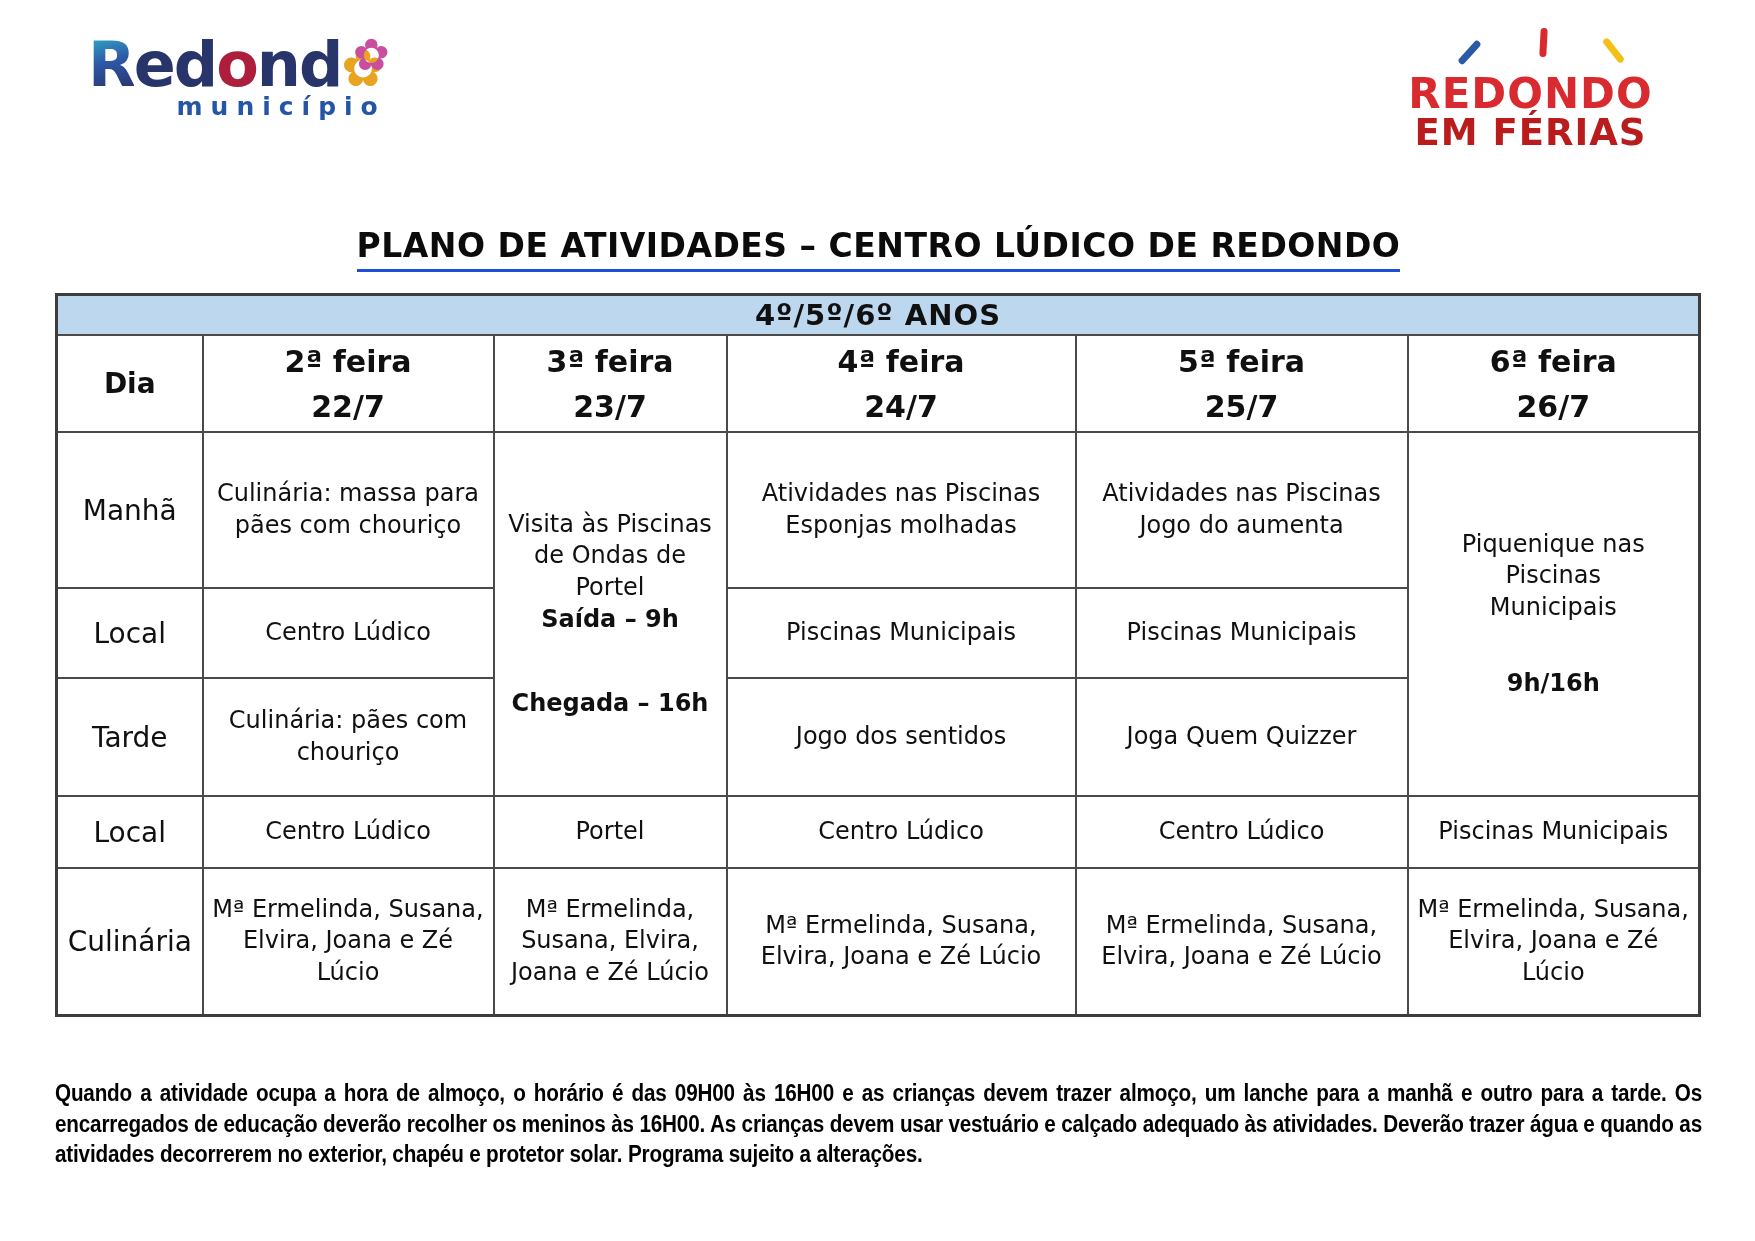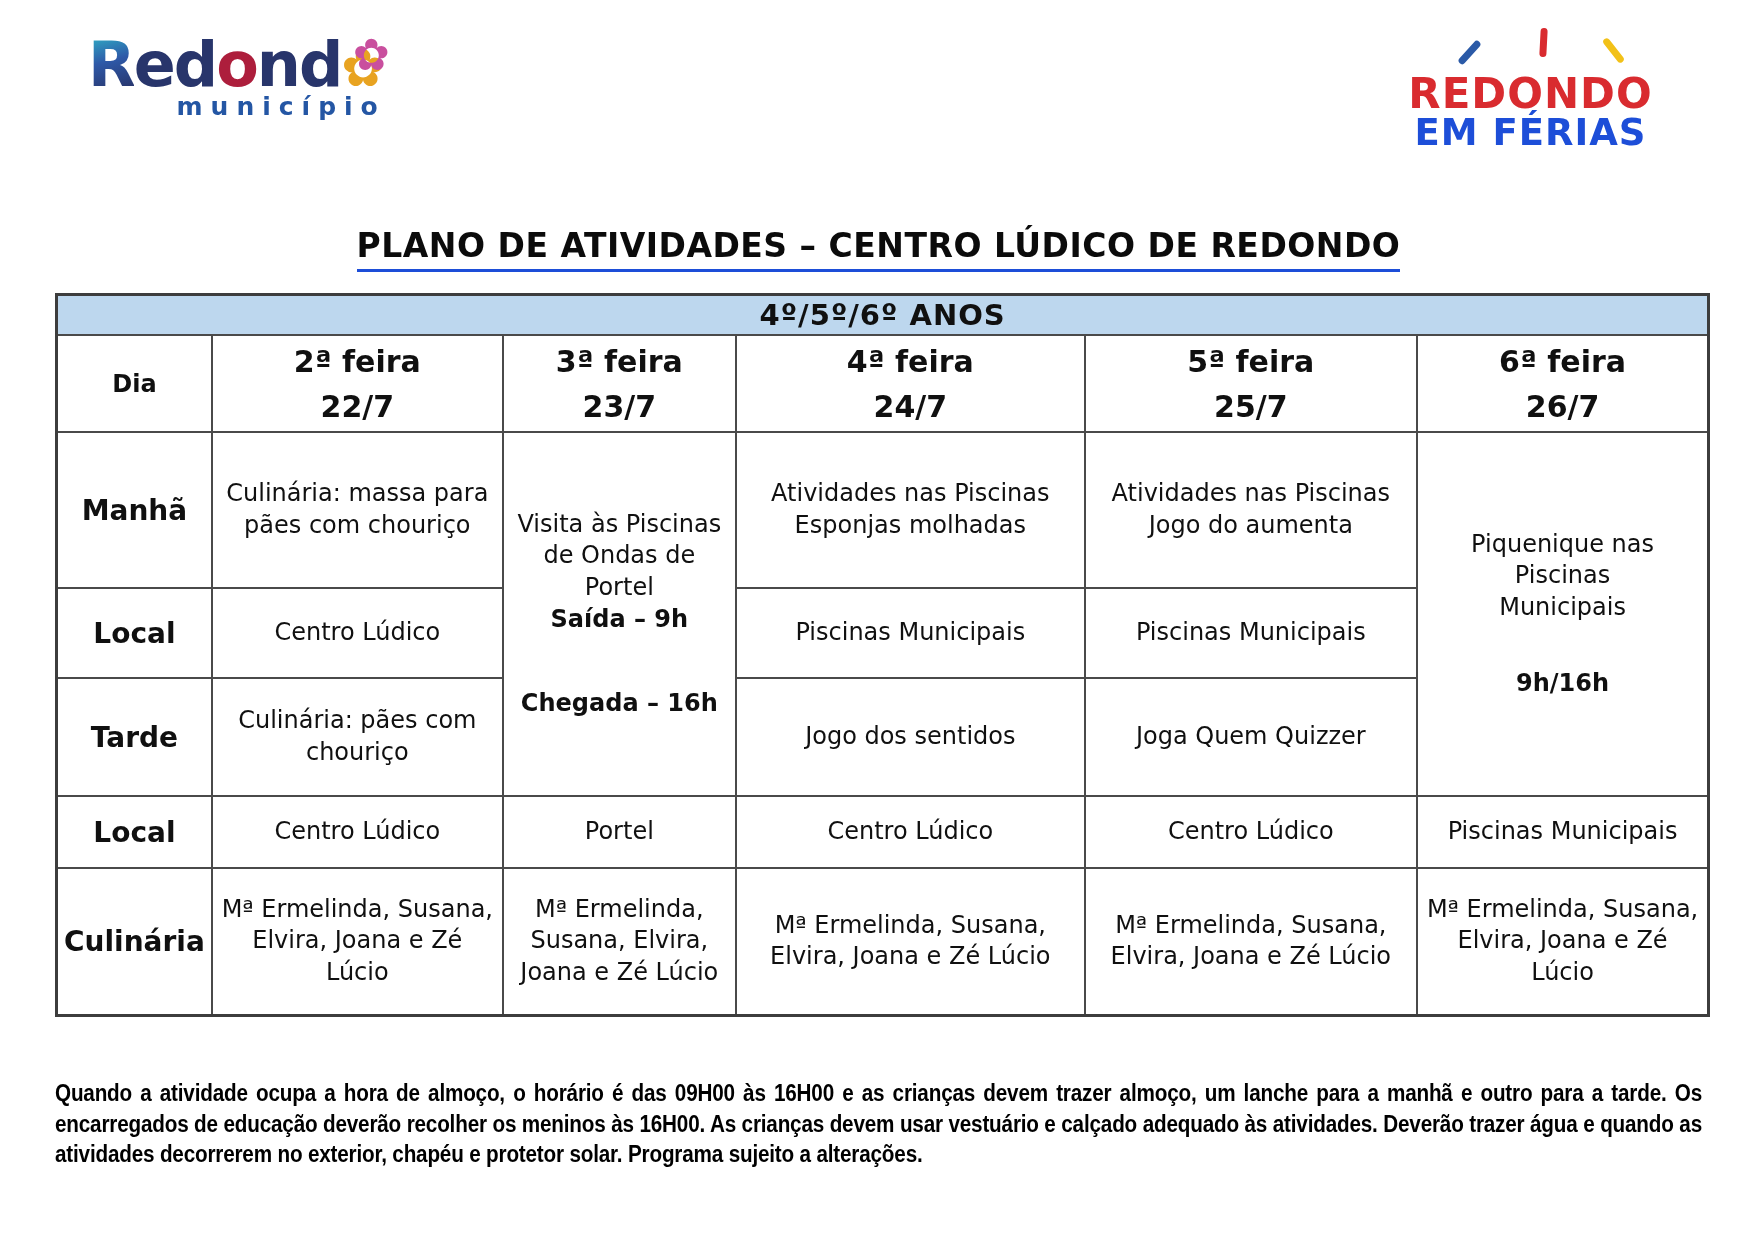--- a/index.html
+++ b/index.html
@@ -24,39 +24,39 @@
     letter-spacing:8px;margin-top:-4px;padding-right:2px;
   }
 
   
   .event-logo{position:absolute;left:1388px;top:28px;width:285px;text-align:center;}
   .confetti{position:absolute;width:7px;height:29px;border-radius:4px;}
   .confetti-blue{left:78px;top:10px;background:#2B5AA7;transform:rotate(42deg);}
   .confetti-red{left:152px;top:0px;background:#D92B2F;transform:rotate(3deg);}
   .confetti-yellow{left:222px;top:8px;background:#F2C118;transform:rotate(-38deg);}
   .event-line1{margin-top:46px;font-size:42px;font-weight:700;color:#D92B2F;line-height:.95;letter-spacing:1px;}
-  .event-line2{font-size:37px;font-weight:700;color:#1d4ed8;line-height:1.0;letter-spacing:1px;}
+  .event-line2{font-size:37px;font-weight:700;color:#b91c1c;line-height:1.0;letter-spacing:1px;}
 
   
   .doc-title{position:absolute;top:226px;left:55px;width:1647px;text-align:center;}
   .doc-title span{
     font-size:33px;font-weight:700;letter-spacing:.5px;color:#0b0b0b;
     border-bottom:3px solid #1d4ed8;padding-bottom:4px;white-space:nowrap;
   }
 
   
   table.plan{
     position:absolute;left:55px;top:293px;border-collapse:collapse;table-layout:fixed;
     border:3px solid #3d3d3d;
   }
   table.plan td{border:2px solid #4a4a4a;text-align:center;vertical-align:middle;padding:2px 6px;}
   td.group{background:#BDD7EE;font-size:29px;font-weight:700;letter-spacing:1px;}
   td.day-head{font-size:30px;font-weight:700;line-height:1.5;vertical-align:top;padding-top:8px;}
-  td.corner{font-size:24px;font-weight:700;vertical-align:top;padding-top:12px;margin-top:12px;}
-  td.row-label{font-size:28px;font-weight:700;margin-top:22px;}
+  td.corner{font-size:28px;font-weight:700;vertical-align:top;padding-top:12px;margin-top:12px;}
+  td.row-label{font-size:28px;font-weight:400;margin-top:22px;}
   td.cell{font-size:24px;line-height:1.32;}
   .preline{white-space:pre-line;}
   .trip-dep,.trip-arr,.trip-time{font-weight:700;}
   .trip-arr{margin-top:52px;text-align:center;}
   .trip-time{margin-top:44px;}
 
   
   .footer{
     position:absolute;left:55px;top:1078px;width:1832px;
     transform:scaleX(0.899);transform-origin:0 0;

